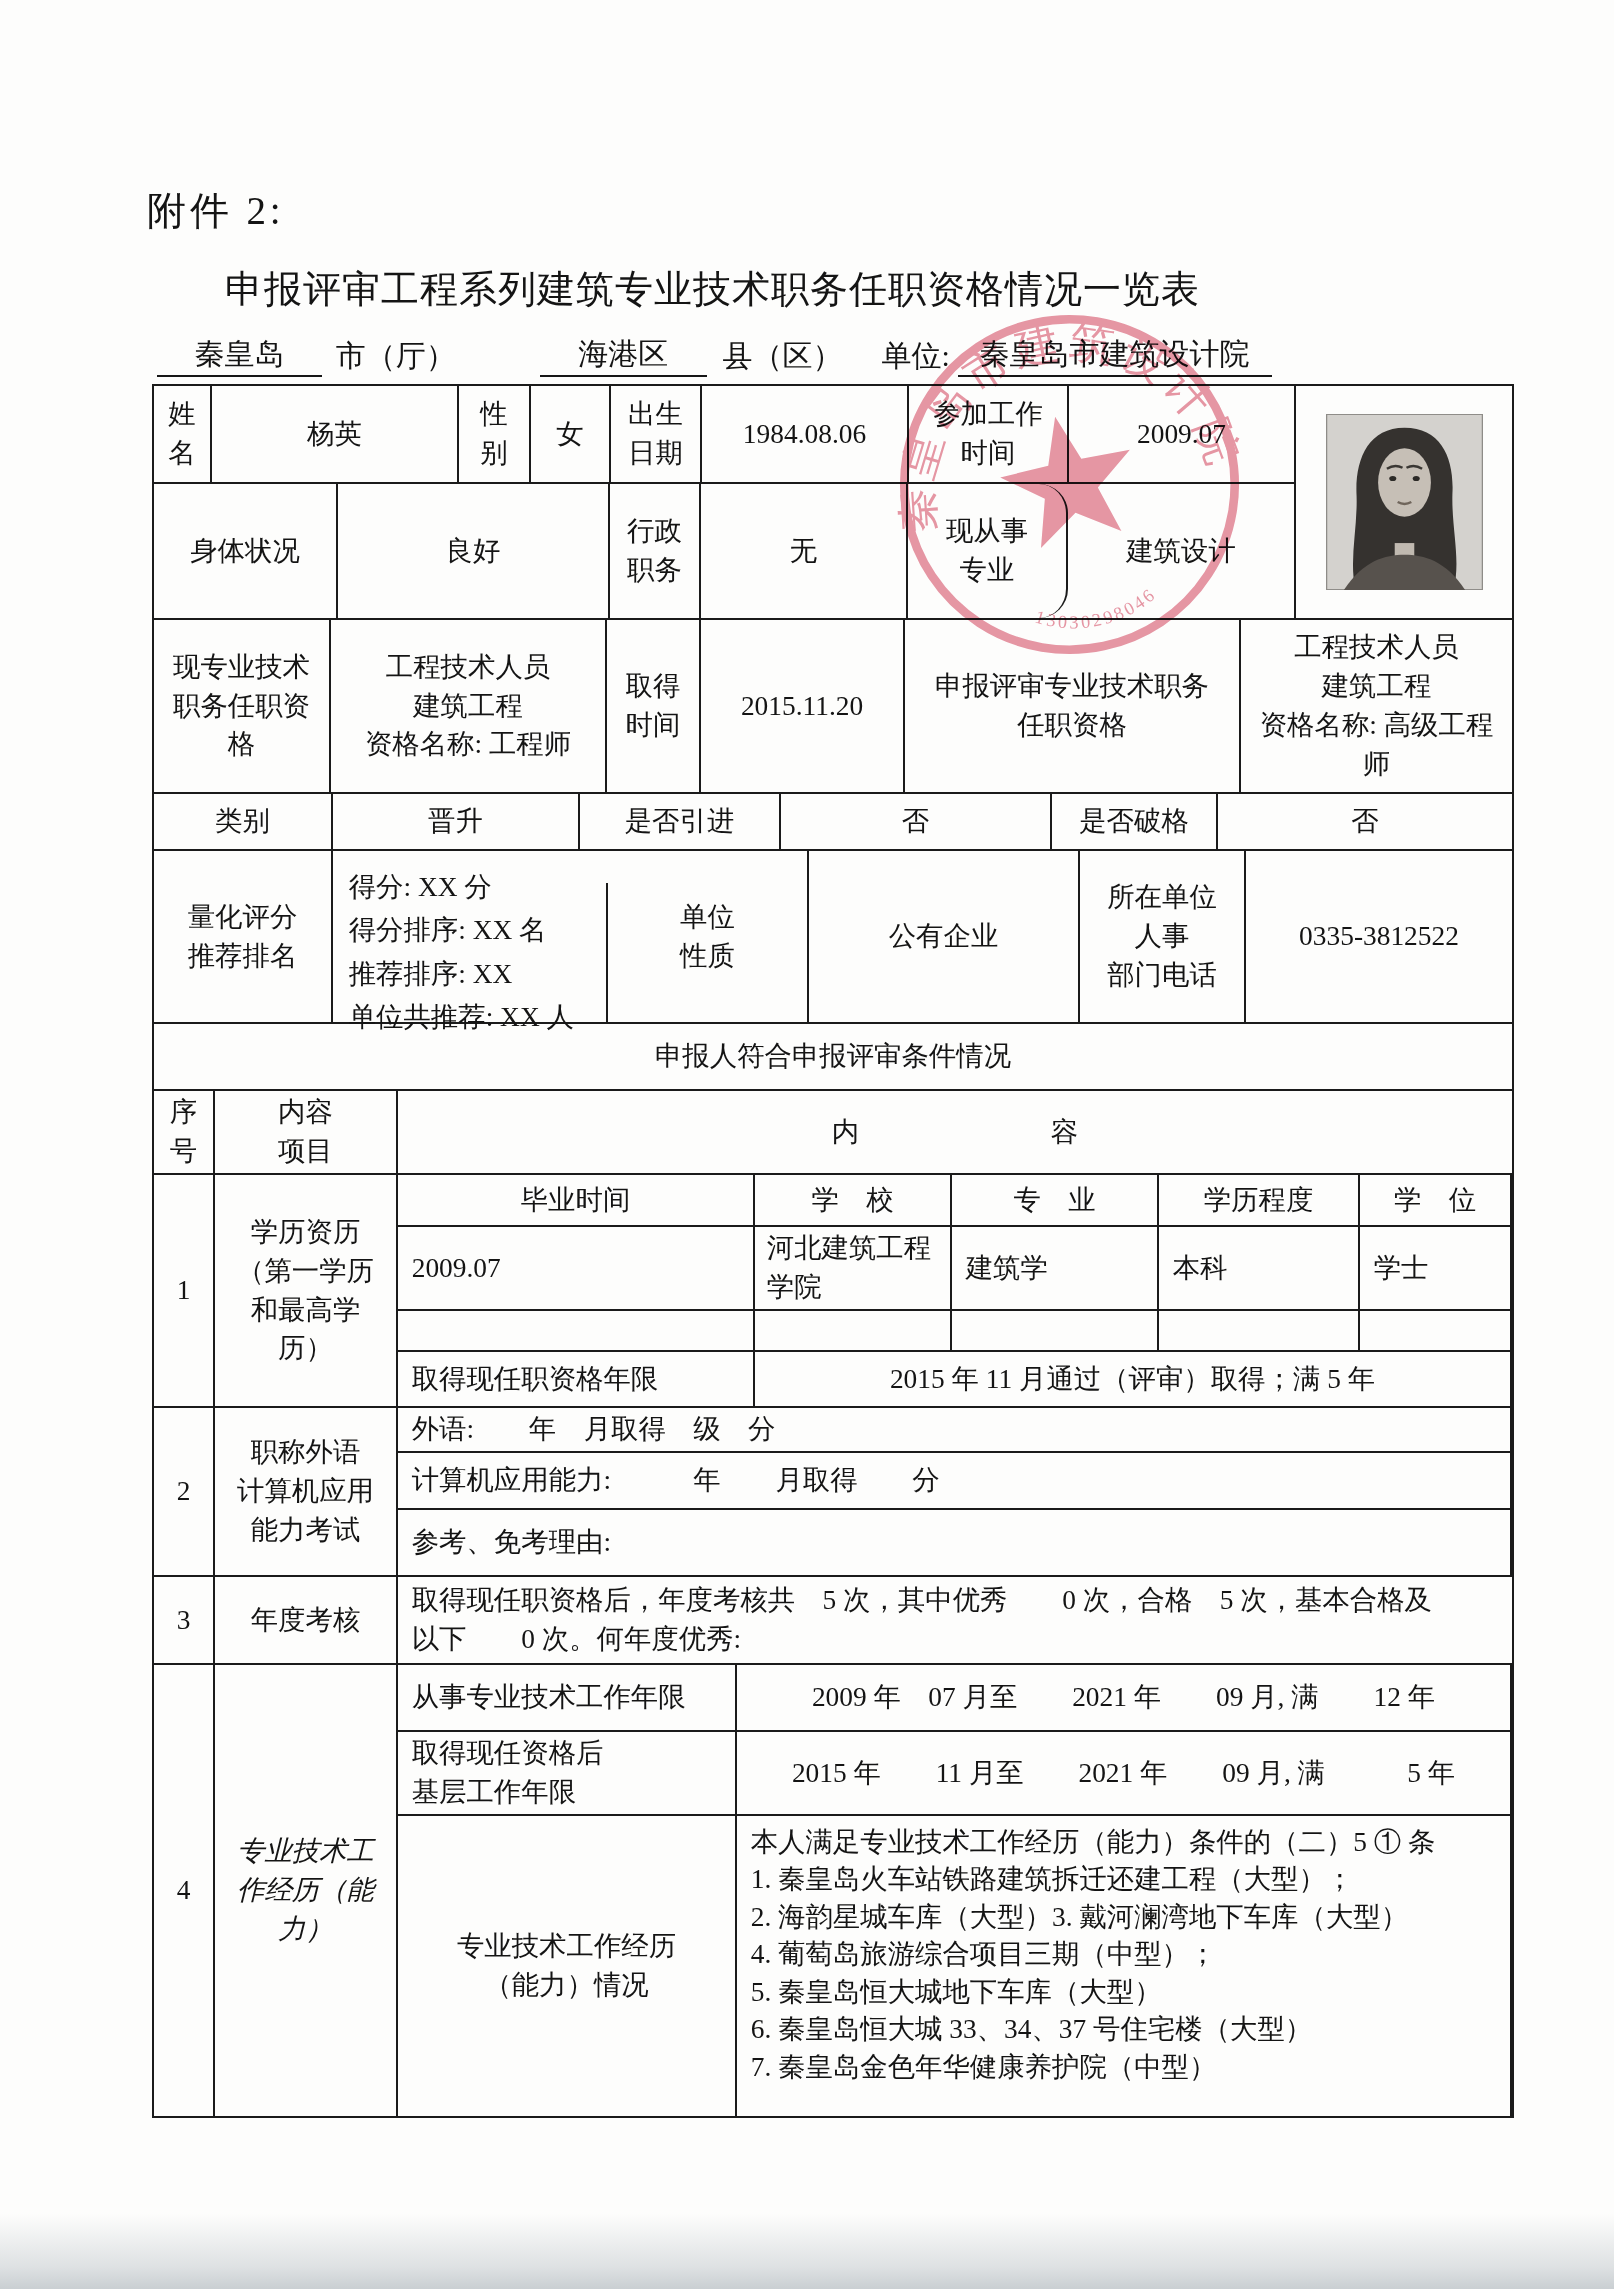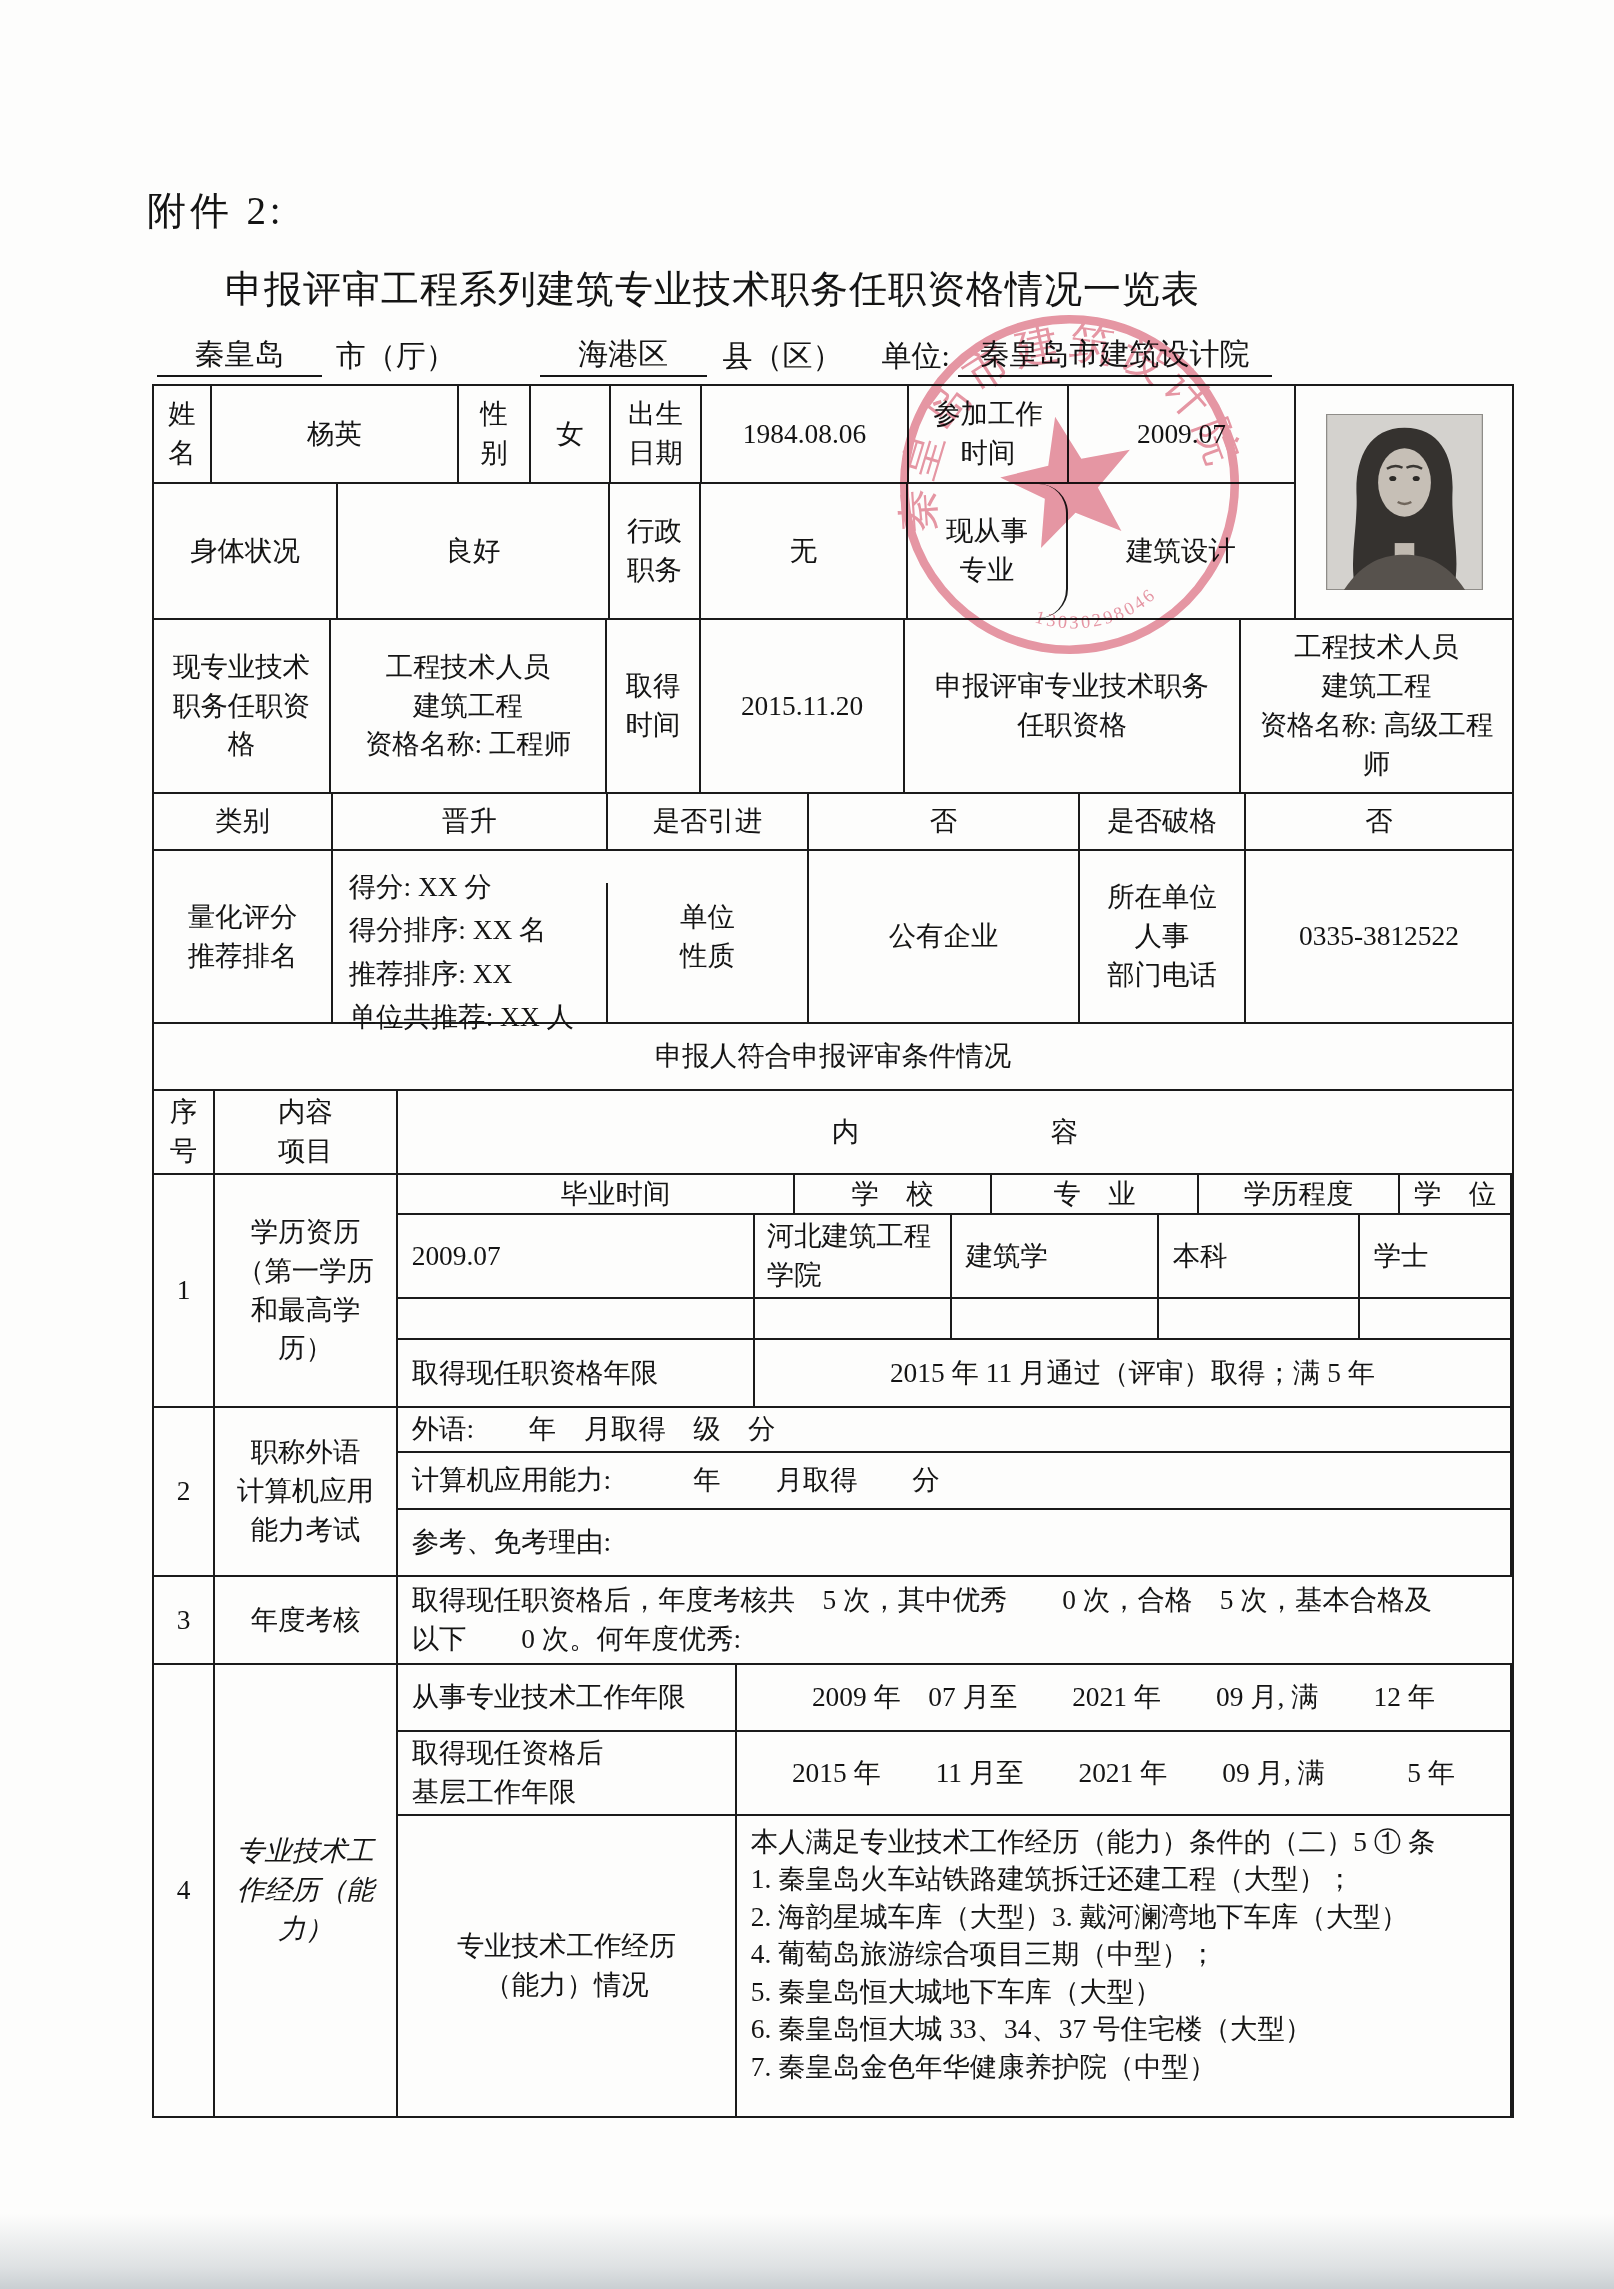--- a/index.html
+++ b/index.html
@@ -129,21 +129,21 @@
       <div class="c" style="width:204px;">2015.11.20</div>
       <div class="c pre" style="width:336px;">申报评审专业技术职务
 任职资格</div>
       <div class="cf pre">工程技术人员
 建筑工程
 资格名称: 高级工程师</div>
     </div>
 
     <div class="tr" style="height:57px;justify-content:space-between;">
       <div class="c" style="width:179px;">类别</div>
-      <div class="c" style="width:275px;">晋升</div>
+      <div class="c" style="width:247px;">晋升</div>
       <div class="c" style="width:201px;">是否引进</div>
       <div class="c" style="width:271px;">否</div>
       <div class="c" style="width:166px;">是否破格</div>
       <div class="cf">否</div>
     </div>
 
     <div class="tr" style="height:173px;">
       <div class="c pre" style="width:179px;">量化评分
 推荐排名</div>
       <div class="c pre la score-lines" style="width:275px; padding-left:15.7px;margin-top:32px;">得分: XX 分
@@ -171,21 +171,21 @@
       <div class="cf">内　　　　　　　容</div>
     </div>
 
     <div class="tr" style="height:233px;">
       <div class="c" style="width:61px;">1</div>
       <div class="c pre" style="width:183px;">学历资历
 （第一学历
 和最高学
 历）</div>
       <div class="sub">
-        <div class="subrow" style="height:40px;padding-left:40px;">
+        <div class="subrow" style="height:52px;">
           <div class="c" style="width:357px;">毕业时间</div>
           <div class="c" style="width:197px;">学　校</div>
           <div class="c" style="width:207px;">专　业</div>
           <div class="c" style="width:201px;">学历程度</div>
           <div class="cf">学　位</div>
         </div>
         <div class="subrow" style="height:84px;">
           <div class="c la" style="width:357px; padding-left:13.7px;">2009.07</div>
           <div class="c la" style="width:197px; padding-left:11.8px;">河北建筑工程学院</div>
           <div class="c la" style="width:207px; padding-left:13.7px;">建筑学</div>

